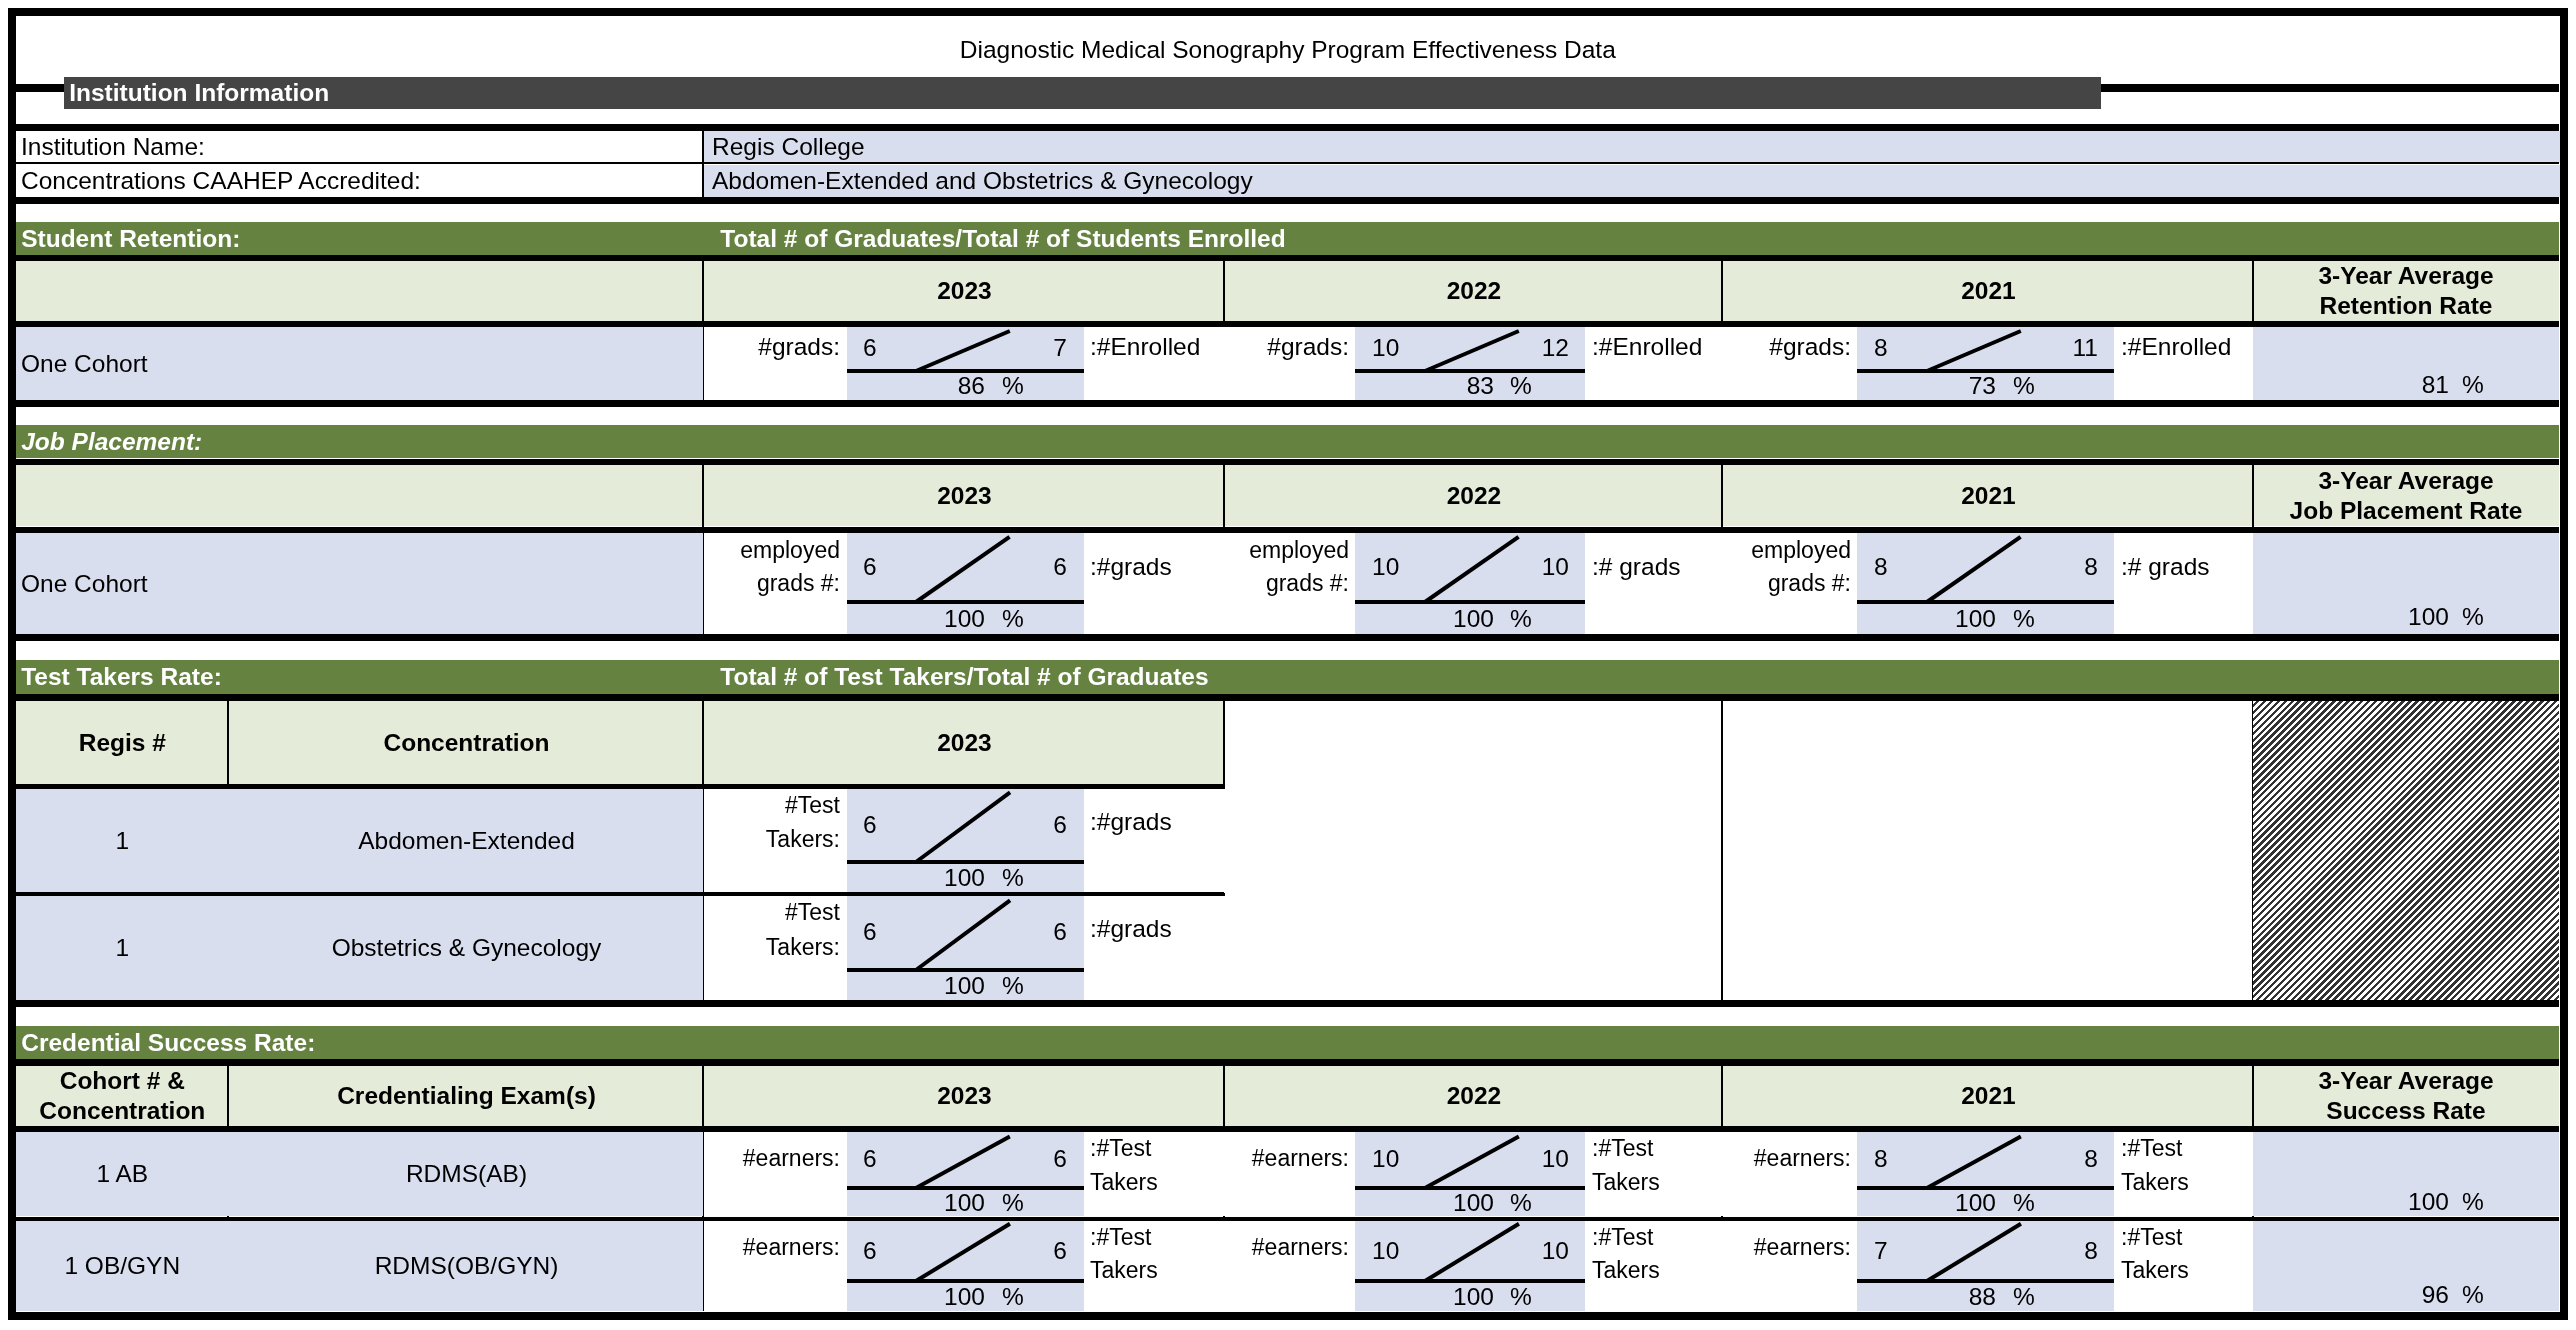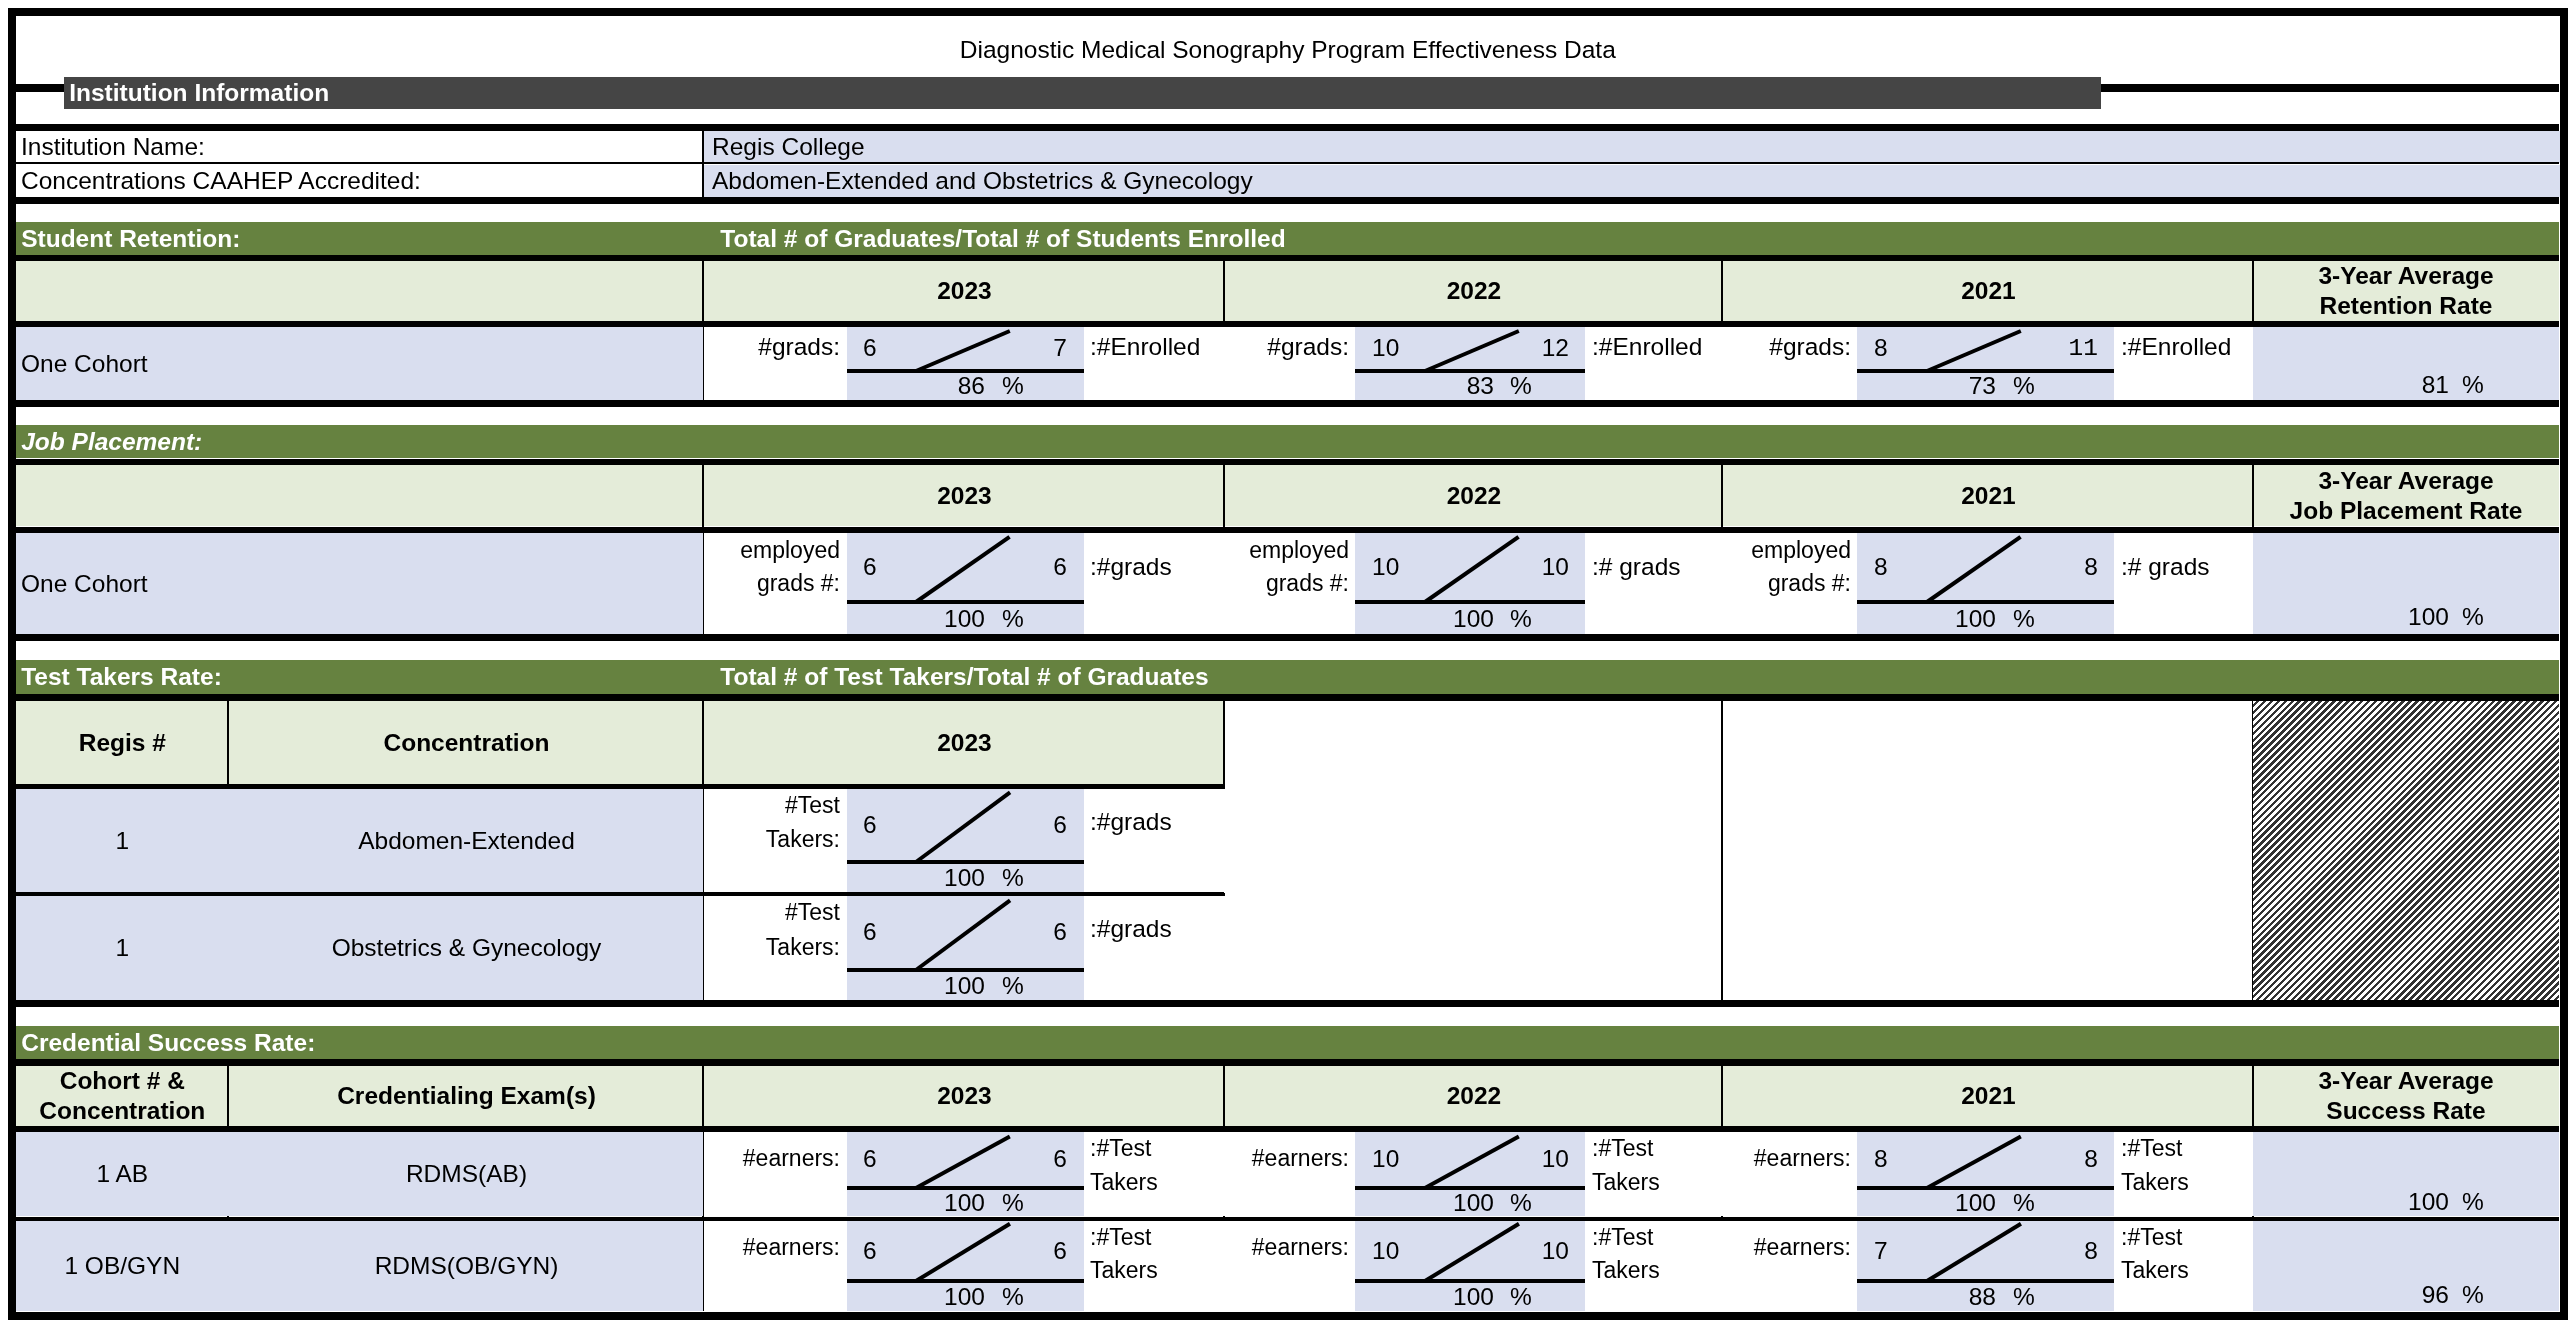--- a/index.html
+++ b/index.html
@@ -82,21 +82,21 @@
     <div class="abs txt rt" style="left: 1504px; top: 327px; width: 65px; height: 42px;">12</div>
     <div class="slash" style="left: 1425px; top: 369px; width: 102px; transform: rotate(-23.0782deg);"></div>
     <div class="abs txt rt" style="left: 1429px; top: 372px; width: 65px; height: 28px;">83</div>
     <div class="abs txt " style="left: 1510px; top: 372px; width: 41px; height: 28px;">%</div>
     <div class="abs white" style="left: 1723px; top: 327px; width: 531px; height: 73px;"></div>
     <div class="abs txt rt" style="left: 1723px; top: 327px; width: 128px; height: 40px;">#grads:</div>
     <div class="abs txt " style="left: 2121px; top: 327px; width: 132px; height: 40px;">:#Enrolled</div>
     <div class="abs blue" style="left: 1857px; top: 327px; width: 257px; height: 73px;"></div>
     <div class="abs hline" style="left: 1857px; top: 369px; width: 257px; height: 4.1px;"></div>
     <div class="abs txt " style="left: 1874px; top: 327px; width: 57px; height: 42px;">8</div>
-    <div class="abs txt rt" style="left: 2033px; top: 327px; width: 65px; height: 42px; font-family: Liberation Mono, monospace;">11</div>
+    <div class="abs txt rt" style="left: 2033px; top: 327px; width: 65px; height: 42px;">11</div>
     <div class="slash" style="left: 1927px; top: 369px; width: 102px; transform: rotate(-23.0782deg);"></div>
     <div class="abs txt rt" style="left: 1931px; top: 372px; width: 65px; height: 28px;">73</div>
     <div class="abs txt " style="left: 2013px; top: 372px; width: 41px; height: 28px;">%</div>
     <div class="abs blue" style="left: 2253px; top: 327px; width: 306px; height: 73px;"></div>
     <div class="abs txt rt" style="left: 2376px; top: 369px; width: 73px; height: 31px;">81</div>
     <div class="abs txt " style="left: 2462px; top: 369px; width: 37px; height: 31px;">%</div>
     <div class="abs hline" style="left: 16.3px; top: 400px; width: 2543px; height: 6.5px;"></div>
     <div class="abs greenbar" style="left: 16.3px; top: 425px; width: 2543px; height: 33px; font-style: italic;">
       <span class="lbl">Job Placement:</span>
     </div>

